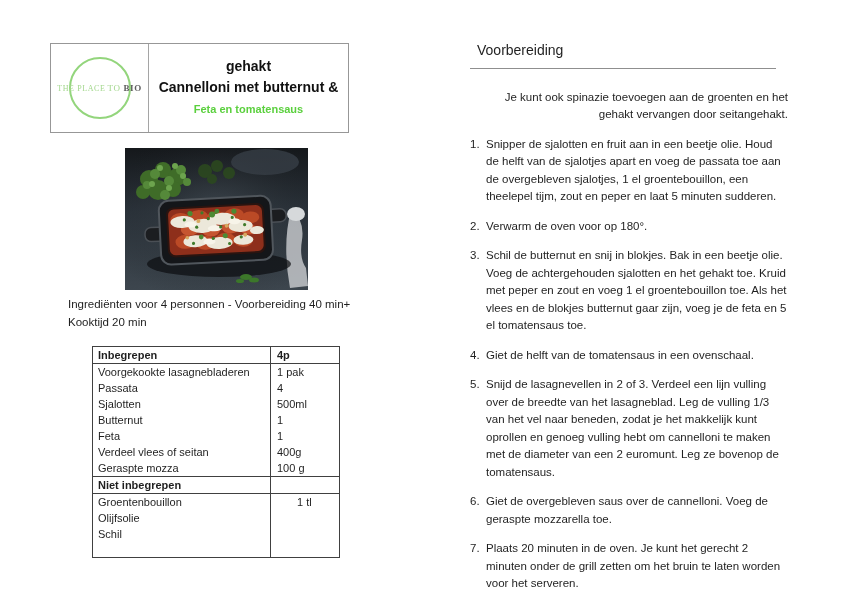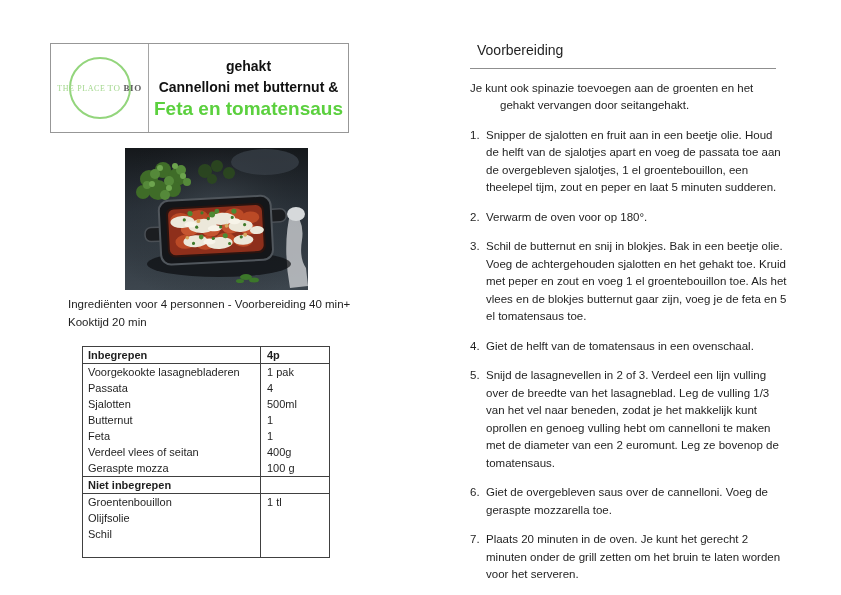--- a/index.html
+++ b/index.html
@@ -30,50 +30,50 @@
     font-family: "Liberation Serif", serif; white-space: nowrap;
   }
   .logo-l2 {
     font-size: 9px; letter-spacing: 0.6px; text-transform: uppercase;
     font-family: "Liberation Serif", serif; white-space: nowrap;
   }
   .logo-to { color: #a3d78d; }
   .logo-bio { color: #5e5e5e; font-weight: bold; }
   .title-cell { flex: 1; text-align: center; padding-top: 12px; }
   .title-line { font-size: 14px; font-weight: bold; line-height: 21px; color: #111111; }
-  .subtitle-line { font-size: 19px; font-weight: bold; line-height: 22px; color: #5bd03e; }
+  .subtitle-line { font-size: 11px; font-weight: bold; line-height: 22px; color: #5bd03e; }
 
   
   .photo { position: absolute; left: 125px; top: 148px; width: 183px; height: 142px; }
   .photo svg { display: block; }
 
   
   .intro {
     position: absolute; left: 68px; top: 296px; width: 300px;
     font-size: 11.5px; line-height: 17.5px;
   }
 
   
   .ing-table {
-    position: absolute; left: 82px; top: 346px; width: 248px;
+    position: absolute; left: 92px; top: 346px; width: 248px;
     border: 1px solid #404040; font-size: 11px; background: #ffffff;
   }
   .t-row { display: flex; border-bottom: 1px solid #404040; }
   .t-row:last-child { border-bottom: none; }
   .t-name { width: 178px; flex: none; border-right: 1px solid #404040; padding-left: 5px; }
   .t-qty { flex: 1; padding-left: 6px; }
   .t-line { line-height: 16px; height: 16px; white-space: nowrap; }
   .bold { font-weight: bold; }
-  .t-sec2 { min-height: 63px; }
+  .t-sec2 { min-height: 63px; gap: 20px; }
 
   
   .prep { position: absolute; left: 470px; top: 42px; width: 318px; font-size: 11.5px; line-height: 17.5px; }
   .prep-heading { font-size: 14px; padding-left: 7px; color: #1f1f1f; }
   .prep-hr { border-top: 1px solid #8f8f8f; height: 0; margin-top: 8px; width: 306px; }
-  .prep-intro { margin-top: 11px; padding-left: 30px; text-indent: -30px; }
+  .prep-intro { margin-top: 20px; padding-left: 30px; text-indent: -30px; text-align: right; }
   .step { display: flex; margin-top: 12px; }
   .step-num { width: 16px; flex: none; }
   .step-text { flex: 1; }
 </style>
 </head>
 <body>
 
 <div class="page">
 
   <div class="header-box">

